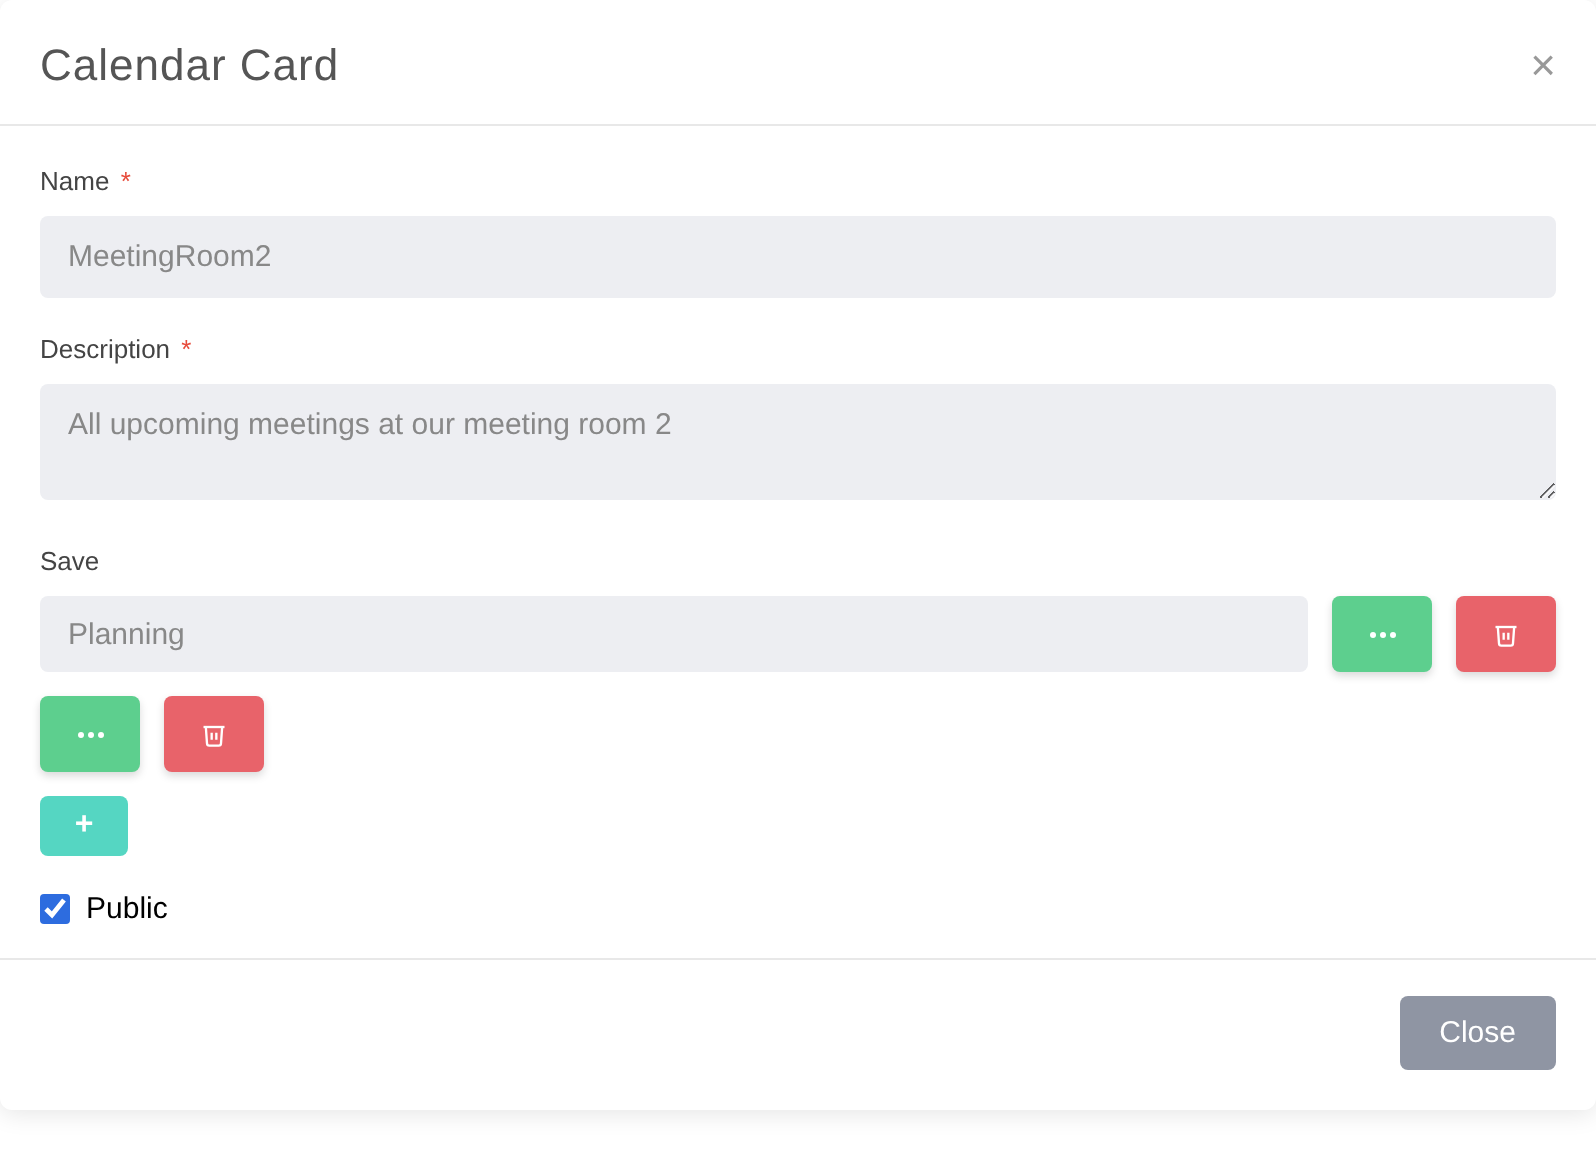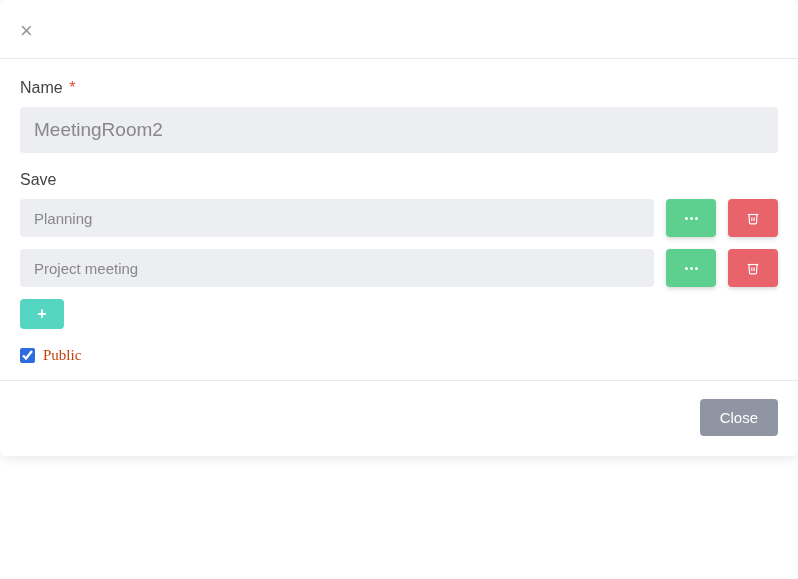--- a/index.html
+++ b/index.html
@@ -44,34 +44,34 @@
     }
     .modal-body {
       padding: 20px 20px 16px 20px;
     }
     .form-group {
       margin-bottom: 18px;
     }
     .form-label {
       display: block;
       color: #444;
-      font-size: 16px;
+      font-size: 13px;
       margin-bottom: 10px;
     }
     .required {
       color: #e74c3c;
       margin-left: 2px;
     }
     .form-input {
       width: 100%;
       background: #edeef2;
       border: none;
       border-radius: 4px;
       padding: 12px 14px;
-      font-size: 19px;
+      font-size: 15px;
       color: #888;
       font-family: inherit;
     }
     .form-textarea {
       width: 100%;
       background: #edeef2;
       border: none;
       border-radius: 4px;
       padding: 12px 14px;
       font-size: 15px;
@@ -133,23 +133,22 @@
       gap: 8px;
       margin-top: 4px;
     }
     .checkbox-row input[type="checkbox"] {
       width: 15px;
       height: 15px;
       accent-color: #2d6cdf;
       cursor: pointer;
     }
     .checkbox-label {
-      color: #c2410c;
-      font-size: 15px;
-      font-family: Liberation Serif, serif;
+      color: #000000;
+      font-size: 15px;
     }
     .modal-footer {
       padding: 18px 20px 20px 20px;
       border-top: 1px solid #e8e8e8;
       display: flex;
       justify-content: flex-end;
       gap: 12px;
     }
     .btn {
       border: none;
@@ -180,32 +179,40 @@
     .trash-icon {
       width: 14px;
       height: 14px;
     }
   </style>
 </head>
 <body>
 
 <div class="modal">
   <div class="modal-header">
+    <h2 class="modal-title">Calendar Card</h2>
     <button class="close-btn">×</button>
   </div>
 
   <div class="modal-body">
     <div class="form-group">
       <label class="form-label">
         <span>Name</span>
         <span class="required">*</span>
       </label>
       <input type="text" class="form-input" value="MeetingRoom2" style="">
     </div>
 
+    <div class="form-group">
+      <label class="form-label">
+        <span>Description</span>
+        <span class="required">*</span>
+      </label>
+      <textarea class="form-textarea" style="">All upcoming meetings at our meeting room 2</textarea>
+    </div>
 
     <div class="form-group">
       <label class="form-label">Save</label>
 
       <div class="title-row">
         <input type="text" class="title-input" value="Planning" style="">
         <button class="btn-icon btn-green">
           <span class="dots">
               <span></span>
               <span></span>
@@ -215,21 +222,20 @@
         <button class="btn-icon btn-red">
           <svg class="trash-icon" viewBox="0 0 24 24" fill="none" stroke="#fff" stroke-width="2">
             <polyline points="3 6 5 6 21 6"></polyline>
             <path d="M19 6l-1 14a2 2 0 0 1-2 2H8a2 2 0 0 1-2-2L5 6"></path>
             <path d="M10 11v6M14 11v6"></path>
           </svg>
         </button>
       </div>
 
       <div class="title-row">
-        <input type="text" class="title-input" value="Project meeting" style="">
         <button class="btn-icon btn-green">
           <span class="dots">
               <span></span>
               <span></span>
               <span></span>
             </span>
         </button>
         <button class="btn-icon btn-red">
           <svg class="trash-icon" viewBox="0 0 24 24" fill="none" stroke="#fff" stroke-width="2">
             <polyline points="3 6 5 6 21 6"></polyline>

